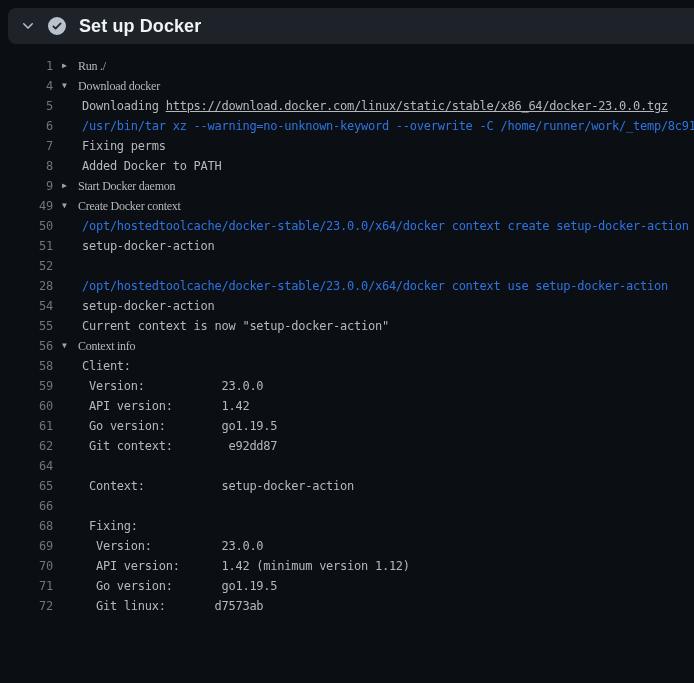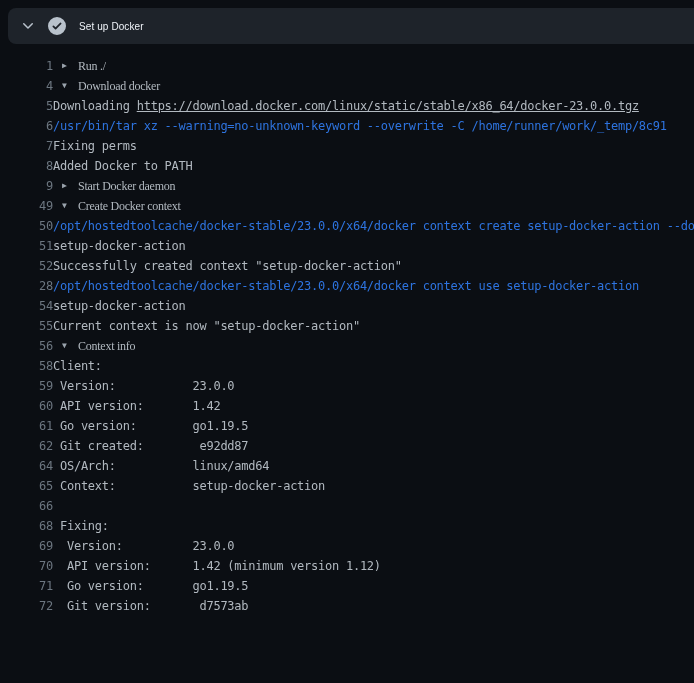--- a/index.html
+++ b/index.html
@@ -32,22 +32,22 @@
     padding: 0 12px;
     cursor: pointer;
   }
   .chev { width: 16px; height: 16px; flex: none; display: inline-flex; }
   .chev svg { width: 16px; height: 16px; fill: var(--icon_gray); }
   .status { width: 18px; height: 18px; flex: none; margin-left: 12px; display: inline-flex; }
   .status svg { width: 18px; height: 18px; fill: var(--icon_gray); }
   .step-title {
     margin-left: 13px;
     color: var(--header_text);
-    font-size: 10px;
-    font-weight: 400;
+    font-size: 18px;
+    font-weight: 700;
     letter-spacing: .1px;
   }
 
   
   .log {
     padding-top: 12px;
     font-family: "DejaVu Sans Mono", monospace;
     font-size: 12px;
     letter-spacing: -0.25px;
     line-height: 20px;
@@ -66,21 +66,21 @@
     width: 16px;
     margin-left: 9px;
     color: var(--arrow_gray);
     font-size: 8px;
     line-height: 20px;
     text-align: left;
     cursor: pointer;
   }
   .txt { color: var(--log_text); white-space: pre; }
   .txt.group-title { cursor: pointer; font-family: Liberation Serif, serif; }
-  .txt.child { }
+  .txt.child { margin-left: 29px; }
   .txt.command { color: var(--command_text); }
   .log-link { color: var(--log_text); text-decoration: underline; cursor: pointer; }
 </style>
 </head>
 <body>
 
 <div class="app">
 
   <div class="step-header">
     <span class="chev">
@@ -101,34 +101,34 @@
         <div class="row"><a class="ln">1</a><span class="arrow">▶</span><span class="txt group-title">Run ./</span></div>
         <div class="row"><a class="ln">4</a><span class="arrow">▼</span><span class="txt group-title">Download docker</span></div>
         <div class="row"><a class="ln">5</a><span class="txt child"><span>Downloading </span><a class="log-link">https://download.docker.com/linux/static/stable/x86_64/docker-23.0.0.tgz</a></span></div>
         <div class="row"><a class="ln">6</a><span class="txt child command">/usr/bin/tar xz --warning=no-unknown-keyword --overwrite -C /home/runner/work/_temp/8c91</span></div>
         <div class="row"><a class="ln">7</a><span class="txt child">Fixing perms</span></div>
         <div class="row"><a class="ln">8</a><span class="txt child">Added Docker to PATH</span></div>
         <div class="row"><a class="ln">9</a><span class="arrow">▶</span><span class="txt group-title">Start Docker daemon</span></div>
         <div class="row"><a class="ln">49</a><span class="arrow">▼</span><span class="txt group-title">Create Docker context</span></div>
         <div class="row"><a class="ln">50</a><span class="txt child command">/opt/hostedtoolcache/docker-stable/23.0.0/x64/docker context create setup-docker-action --docker</span></div>
         <div class="row"><a class="ln">51</a><span class="txt child">setup-docker-action</span></div>
-        <div class="row"><a class="ln">52</a><span class="txt child">Successfully created context "setup-docker-action"</span></div>
+        <div class="row"><a class="ln">52</a></div>
         <div class="row"><a class="ln">28</a><span class="txt child command">/opt/hostedtoolcache/docker-stable/23.0.0/x64/docker context use setup-docker-action</span></div>
         <div class="row"><a class="ln">54</a><span class="txt child">setup-docker-action</span></div>
         <div class="row"><a class="ln">55</a><span class="txt child">Current context is now "setup-docker-action"</span></div>
         <div class="row"><a class="ln">56</a><span class="arrow">▼</span><span class="txt group-title">Context info</span></div>
         <div class="row"><a class="ln">58</a><span class="txt child">Client:</span></div>
         <div class="row"><a class="ln">59</a><span class="txt child"> Version:           23.0.0</span></div>
         <div class="row"><a class="ln">60</a><span class="txt child"> API version:       1.42</span></div>
         <div class="row"><a class="ln">61</a><span class="txt child"> Go version:        go1.19.5</span></div>
-        <div class="row"><a class="ln">62</a><span class="txt child"> Git created:        e92dd87</span></div>
-        <div class="row"><a class="ln">64</a><span class="txt child"> OS/Arch:           linux/amd64</span></div>
+        <div class="row"><a class="ln">62</a><span class="txt child"> Git context:        e92dd87</span></div>
+        <div class="row"><a class="ln">64</a></div>
         <div class="row"><a class="ln">65</a><span class="txt child"> Context:           setup-docker-action</span></div>
         <div class="row"><a class="ln">66</a><span class="txt child"></span></div>
         <div class="row"><a class="ln">68</a><span class="txt child"> Fixing:</span></div>
         <div class="row"><a class="ln">69</a><span class="txt child">  Version:          23.0.0</span></div>
         <div class="row"><a class="ln">70</a><span class="txt child">  API version:      1.42 (minimum version 1.12)</span></div>
         <div class="row"><a class="ln">71</a><span class="txt child">  Go version:       go1.19.5</span></div>
-        <div class="row"><a class="ln">72</a><span class="txt child">  Git version:       d7573ab</span></div>
+        <div class="row"><a class="ln">72</a><span class="txt child">  Git linux:       d7573ab</span></div>
       </div>
   </div>
 
 </div>
 
 </body></html>

